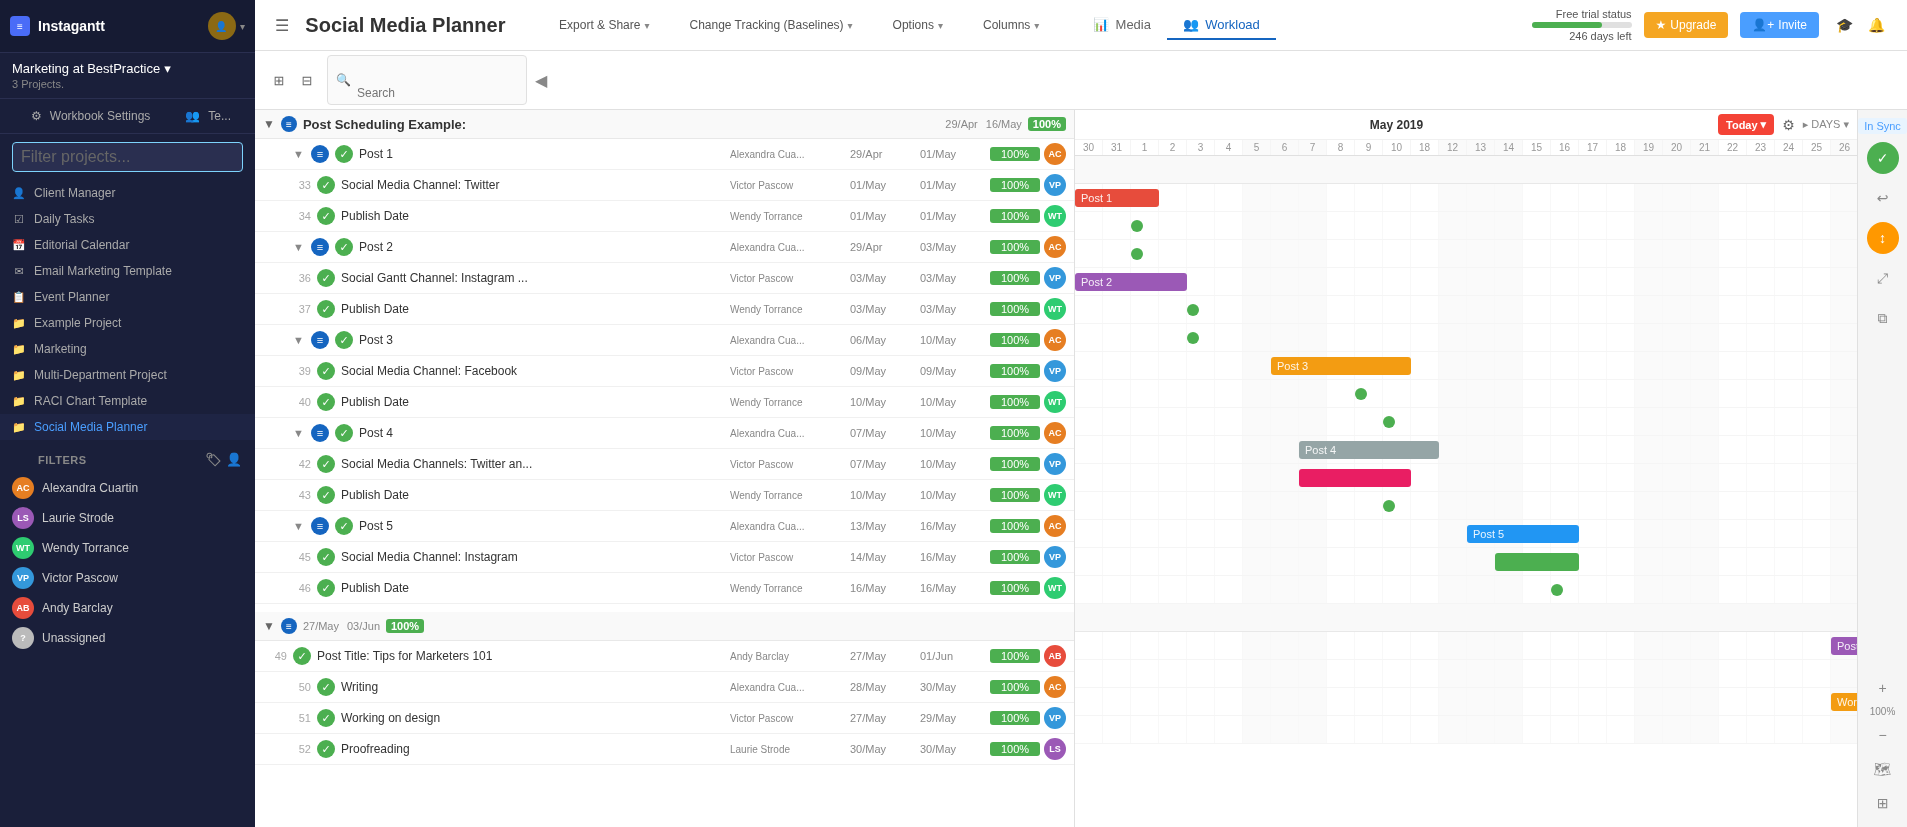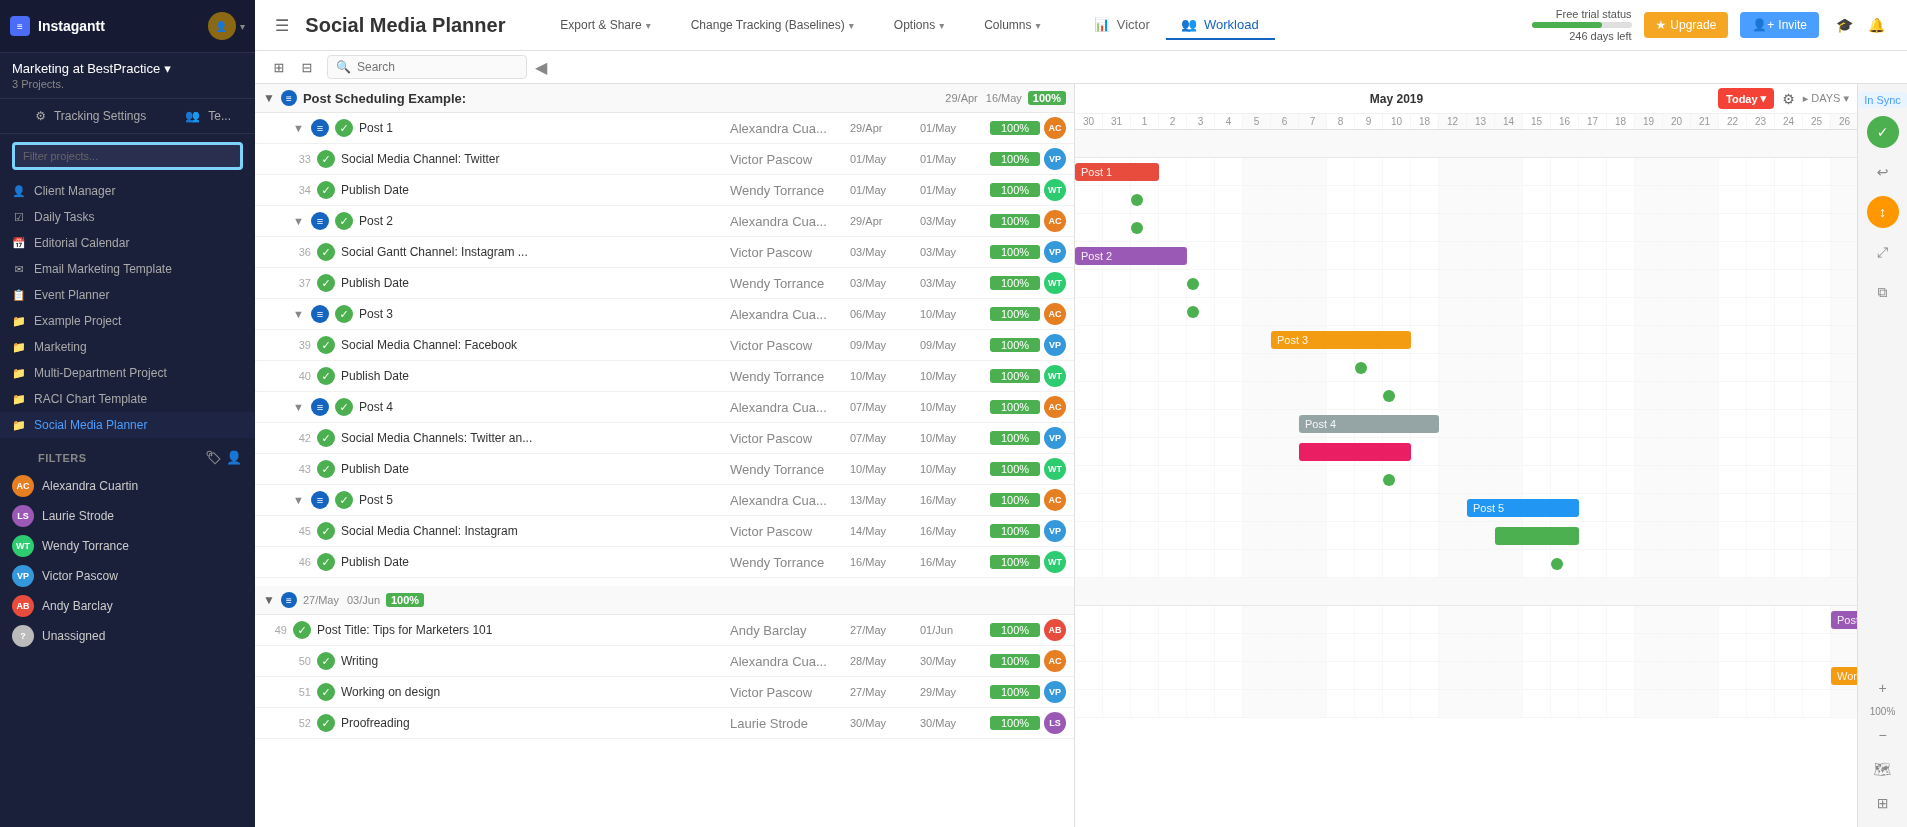--- a/index.html
+++ b/index.html
@@ -12,21 +12,21 @@
     .sidebar-header { display: flex; align-items: center; padding: 12px 10px; background: #161b33; border-bottom: 1px solid #2a2f50; }
     .sidebar-logo { color: #fff; font-weight: bold; font-size: 14px; display: flex; align-items: center; gap: 8px; flex: 1; }
     .sidebar-logo-icon { width: 20px; height: 20px; background: #4a6cf7; border-radius: 4px; display: flex; align-items: center; justify-content: center; color: white; font-size: 10px; }
     .sidebar-avatar { width: 28px; height: 28px; border-radius: 50%; background: #8b6914; display: flex; align-items: center; justify-content: center; color: white; font-size: 10px; cursor: pointer; }
     .sidebar-chevron { color: #888; margin-left: 4px; font-size: 10px; cursor: pointer; }
     .sidebar-workspace { padding: 8px 12px; border-bottom: 1px solid #2a2f50; }
     .sidebar-workspace-name { color: #fff; font-size: 13px; font-weight: 500; display: flex; align-items: center; gap: 4px; cursor: pointer; }
     .sidebar-project-count { color: #888; font-size: 11px; margin-top: 2px; }
     .sidebar-section { display: flex; align-items: center; gap: 8px; padding: 6px 12px; cursor: pointer; color: #aaa; font-size: 12px; }
     .sidebar-filter { padding: 8px 12px; }
-    .sidebar-filter input { width: 100%; background: #2a2f50; border: 3px solid #7dd3fc; border-radius: 4px; padding: 5px 8px; color: #ccc; font-size: 11px; outline: none; }
+    .sidebar-filter input { width: 100%; background: #2a2f50; border: 1px solid #7dd3fc; border-radius: 4px; padding: 5px 8px; color: #ccc; font-size: 16px; outline: none; }
     .sidebar-filter input::placeholder { color: #666; }
     .sidebar-nav-item { display: flex; align-items: center; gap: 8px; padding: 6px 12px; cursor: pointer; color: #aaa; font-size: 12px; }
     .sidebar-nav-item.active { color: #4a9eff; background: #1e2444; }
     .sidebar-nav-item .nav-icon { width: 14px; font-size: 11px; text-align: center; }
     .filters-section { padding: 4px 12px; }
     .filters-label { color: #888; font-size: 11px; font-weight: 600; text-transform: uppercase; letter-spacing: 0.5px; display: flex; align-items: center; gap: 4px; margin-bottom: 6px; margin-left: 26px; }
     .filter-user { display: flex; align-items: center; gap: 8px; padding: 4px 0; cursor: pointer; font-size: 12px; color: #ccc; }
     .user-dot { width: 22px; height: 22px; border-radius: 50%; display: flex; align-items: center; justify-content: center; color: white; font-size: 9px; font-weight: bold; }
     
     
@@ -48,21 +48,21 @@
     .upgrade-btn { background: #f5a623; color: white; border: none; padding: 6px 12px; border-radius: 4px; cursor: pointer; font-size: 12px; font-weight: 500; display: flex; align-items: center; gap: 4px; }
     .invite-btn { background: #4a9eff; color: white; border: none; padding: 6px 12px; border-radius: 4px; cursor: pointer; font-size: 12px; display: flex; align-items: center; gap: 4px; }
     .icon-btns { display: flex; gap: 4px; }
     .icon-btn { width: 28px; height: 28px; border: none; background: none; color: #666; cursor: pointer; border-radius: 4px; display: flex; align-items: center; justify-content: center; font-size: 14px; }
     
     
     .toolbar { display: flex; align-items: center; padding: 4px 12px; background: #fff; border-bottom: 1px solid #e0e0e0; gap: 8px; }
     .toolbar-icons { display: flex; gap: 4px; }
     .toolbar-icon { width: 24px; height: 24px; display: flex; align-items: center; justify-content: center; cursor: pointer; border-radius: 3px; font-size: 13px; color: #666; }
     .search-box { display: flex; align-items: center; gap: 6px; border: 1px solid #e0e0e0; border-radius: 4px; padding: 4px 8px; flex: 0 0 200px; background: #fafafa; }
-    .search-box input { border: none; background: none; outline: none; font-size: 12px; color: #555; width: 100%; }
+    .search-box input { border: none; background: none; outline: none; font-size: 12px; color: #555; width: 100%; margin-top: 26px; }
     .col-headers { display: flex; flex: 1; align-items: center; }
     .col-header { font-size: 11px; color: #888; font-weight: 600; text-transform: uppercase; letter-spacing: 0.3px; }
     .col-assignee { flex: 0 0 120px; margin-left: 80px; }
     .col-start { flex: 0 0 70px; }
     .col-due { flex: 0 0 70px; }
     .col-pct { flex: 0 0 50px; }
     .back-btn { color: #888; cursor: pointer; font-size: 16px; }
     
     
     .content { display: flex; flex: 1; overflow: hidden; }
@@ -74,21 +74,21 @@
     .group-name { font-size: 13px; font-weight: 600; color: #333; flex: 1; }
     .group-dates { font-size: 11px; color: #888; display: flex; gap: 8px; }
     .group-pct { font-size: 11px; background: #4caf50; color: white; padding: 1px 5px; border-radius: 3px; font-weight: 600; }
     .task-row { display: flex; align-items: center; padding: 4px 8px; border-bottom: 1px solid #f0f0f0; min-height: 28px; cursor: pointer; }
     .task-row.sub { padding-left: 32px; }
     .task-num { width: 30px; font-size: 11px; color: #aaa; text-align: right; padding-right: 6px; flex-shrink: 0; }
     .task-check { width: 18px; height: 18px; border-radius: 50%; display: flex; align-items: center; justify-content: center; font-size: 11px; flex-shrink: 0; margin-right: 6px; }
     .check-done { background: #4caf50; color: white; }
     .check-group { background: #1565c0; color: white; border-radius: 50%; }
     .task-name { flex: 1; font-size: 12px; color: #333; white-space: nowrap; overflow: hidden; text-overflow: ellipsis; }
-    .task-assignee { width: 120px; font-size: 13px; color: #888; white-space: nowrap; overflow: hidden; text-overflow: ellipsis; flex-shrink: 0; }
+    .task-assignee { width: 120px; font-size: 10px; color: #888; white-space: nowrap; overflow: hidden; text-overflow: ellipsis; flex-shrink: 0; }
     .task-start { width: 70px; font-size: 11px; color: #888; flex-shrink: 0; }
     .task-due { width: 70px; font-size: 11px; color: #888; flex-shrink: 0; }
     .task-pct-badge { width: 50px; font-size: 11px; background: #4caf50; color: white; padding: 1px 4px; border-radius: 3px; text-align: center; flex-shrink: 0; }
     .task-avatar { width: 22px; height: 22px; border-radius: 50%; display: flex; align-items: center; justify-content: center; color: white; font-size: 9px; font-weight: bold; flex-shrink: 0; margin-left: 4px; }
     .collapse-icon { width: 14px; font-size: 11px; color: #888; flex-shrink: 0; cursor: pointer; margin-right: 4px; }
     
     
     .gantt-area { flex: 1; overflow: auto; position: relative; background: #fff; }
     .gantt-header { position: sticky; top: 0; background: #fff; border-bottom: 1px solid #e0e0e0; z-index: 10; }
     .gantt-days-row { display: flex; }
@@ -132,21 +132,21 @@
       <div class="sidebar-workspace-name">
         <span>Marketing at BestPractice</span>
         <span>▾</span>
       </div>
       <div class="sidebar-project-count">3 Projects.</div>
     </div>
 
     <div style="display:flex; gap:4px; padding: 4px 12px; border-bottom: 1px solid #2a2f50;">
       <div class="sidebar-section" style="flex:1; justify-content:center;">
         <span>⚙</span>
-        <span>Tracking Settings</span>
+        <span>Workbook Settings</span>
       </div>
       <div class="sidebar-section" style="justify-content:center;">
         <span>👥</span>
         <span>Te...</span>
       </div>
     </div>
 
     <div class="sidebar-filter">
       <input type="text" placeholder="Filter projects..." style="">
     </div>
@@ -246,21 +246,21 @@
           <span class="btn-arrow">▾</span>
         </button>
         <button class="topbar-btn">
           <span>Columns</span>
           <span class="btn-arrow">▾</span>
         </button>
       </div>
       <div class="view-tabs">
         <button class="view-tab">
           <span>📊</span>
-          <span>Victor</span>
+          <span>Media</span>
         </button>
         <button class="view-tab active">
           <span>👥</span>
           <span>Workload</span>
         </button>
       </div>
       <div style="flex:1;"></div>
       <div class="trial-info">
         <span>Free trial status</span>
         <div class="trial-bar">

